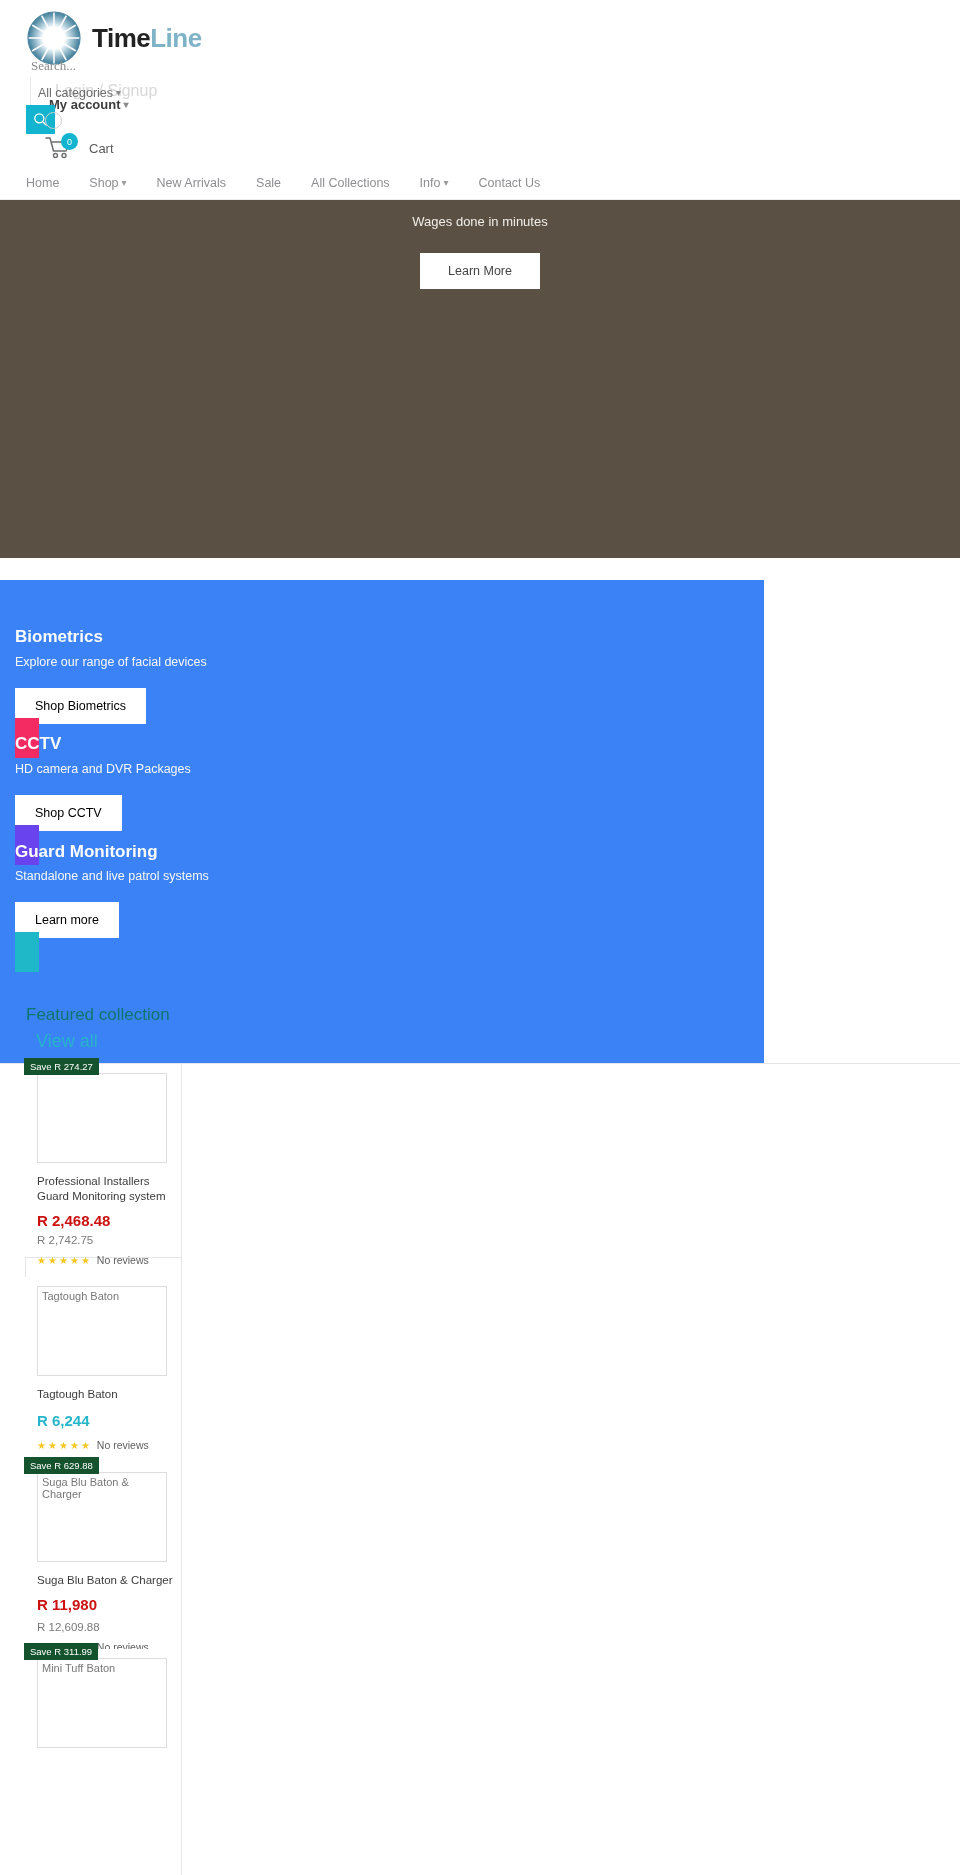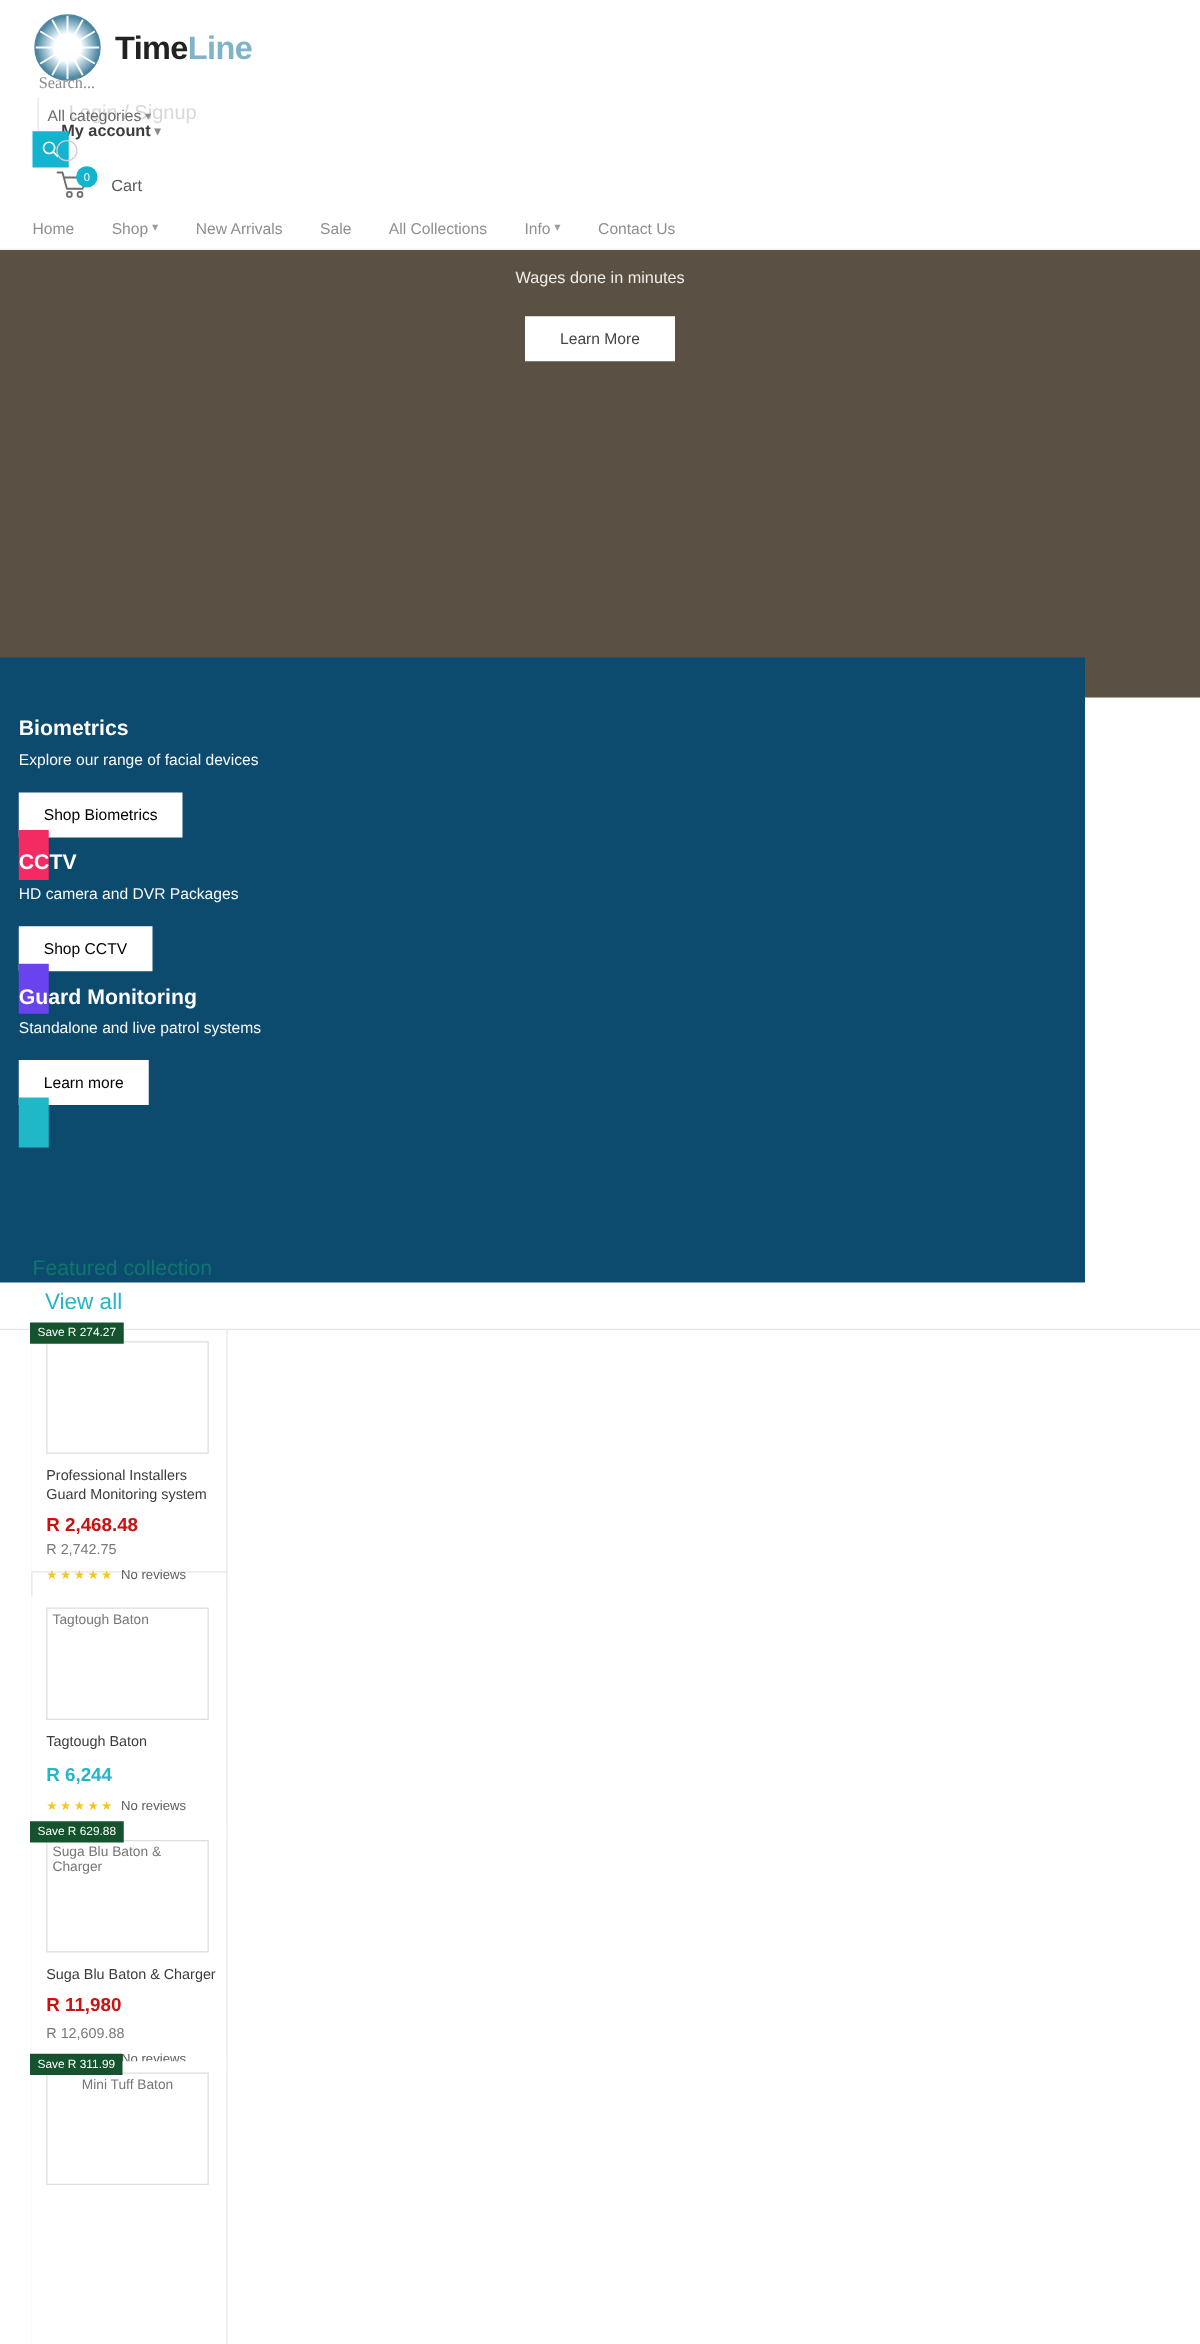--- a/index.html
+++ b/index.html
@@ -79,22 +79,22 @@
   }
   .hero-title { font-size:26px; font-weight:bold; padding-top:68px; letter-spacing:0.2px; }
   .hero-sub { font-size:13px; margin-top:14px; color:#f0eeea;text-align:center; }
   .hero-btn {
     display:inline-block; margin-top:24px; background:#ffffff; color:#444444;
     font-size:12.5px; padding:11px 28px; border:0; cursor:pointer;
   }
 
   
   .promos {
-    position:absolute; left:0; top:526px; width:868px; height:500px;
-    background:#0c4a6e;
+    position:absolute; left:0; top:580px; width:764px; height:500px;
+    background:#3b82f6;
   }
   .promo { position:absolute; left:0; width:960px; }
   .promo-title { position:absolute; font-size:17px; font-weight:bold; color:#fcfcfd; }
   .promo-sub   { position:absolute; font-size:12.5px; color:#f7f8f9; }
   .promo-btn {
     position:absolute; background:#ffffff; font-size:12.5px;
     padding:11px 20px; border:0; cursor:pointer; white-space:nowrap;
   }
   .swatch { position:absolute; width:24px; height:40px; }
 
@@ -316,17 +316,17 @@
         <span class="star">★</span>
         <span class="star">★</span>
         <span class="star">★</span>
         <span class="star">★</span>
         <span class="rating-text">No reviews</span>
       </div>
     </div>
 
     <div class="card" style="top:585px; height:227px; border-bottom:none;">
       <div class="badge" style="left:-1px; top:-6px;">Save R 311.99</div>
-      <div class="card-img" style="top:9px;text-align:center;">Mini Tuff Baton</div>
+      <div class="card-img" style="top:9px;">Mini Tuff Baton</div>
     </div>
   </div>
 
 </div>
 
 </body></html>

